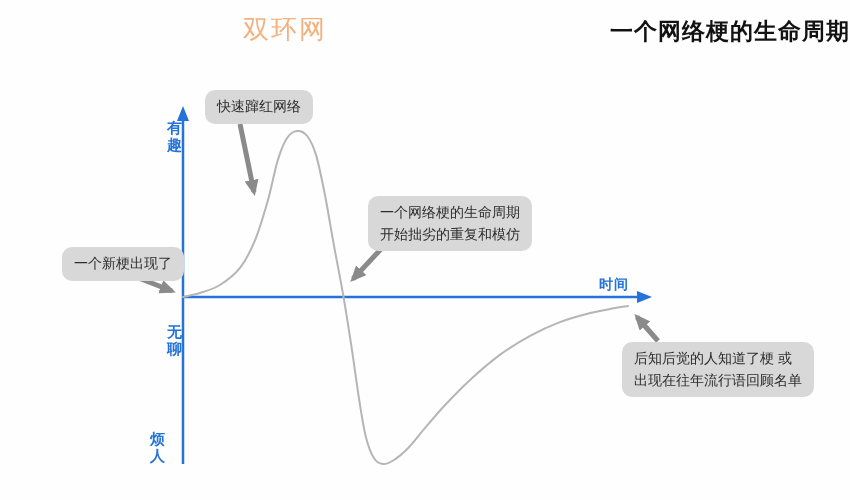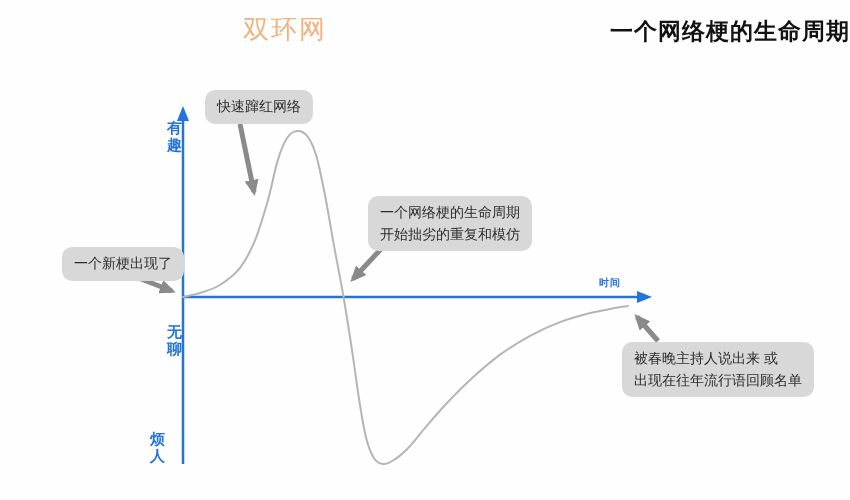--- a/index.html
+++ b/index.html
@@ -19,21 +19,21 @@
   .arrow-head{fill:var(--arrow-gray)}
   .watermark{position:absolute;left:243px;top:12px;font-size:26px;font-weight:normal;
     color:var(--watermark-orange);opacity:.8;z-index:1;letter-spacing:2px}
   .title{position:absolute;left:0;right:0;top:16px;text-align:right;font-size:23px;
     font-weight:bold;color:var(--title-black);letter-spacing:1px;z-index:3}
   .y-label{position:absolute;width:20px;text-align:right;font-size:15px;font-weight:bold;
     color:var(--axis-blue);line-height:1.15;word-break:break-all;z-index:3}
   .y-top{left:162px;top:119px}
   .y-mid{left:162px;top:323px}
   .y-bottom{left:145px;top:430px}
-  .x-label{position:absolute;left:599px;top:276px;font-size:10px;font-weight:bold;
+  .x-label{position:absolute;left:599px;top:276px;font-size:14px;font-weight:bold;
     color:var(--axis-blue);letter-spacing:1px;z-index:3}
   .callout{position:absolute;background:var(--box-bg);color:var(--box-text);font-size:14px;
     line-height:1.55;padding:6px 12px;border-radius:10px;white-space:pre-line;z-index:4}
   .co-viral{left:205px;top:90px}
   .co-new{left:62px;top:247px}
   .co-late{left:368px;top:196px}
   .co-gala{left:622px;top:342px}
 </style>
 </head>
 <body>
@@ -65,16 +65,16 @@
 
   <div class="y-label y-top">有趣</div>
   <div class="y-label y-mid">无聊</div>
   <div class="y-label y-bottom">烦人</div>
   <div class="x-label">时间</div>
 
   <div class="callout co-new">一个新梗出现了</div>
   <div class="callout co-viral">快速蹿红网络</div>
   <div class="callout co-late">一个网络梗的生命周期
 开始拙劣的重复和模仿</div>
-  <div class="callout co-gala">被春晚主持人说出来 或
+  <div class="callout co-gala">后知后觉的人知道了梗 或
 出现在往年流行语回顾名单</div>
 
 </div>
 
 </body></html>

